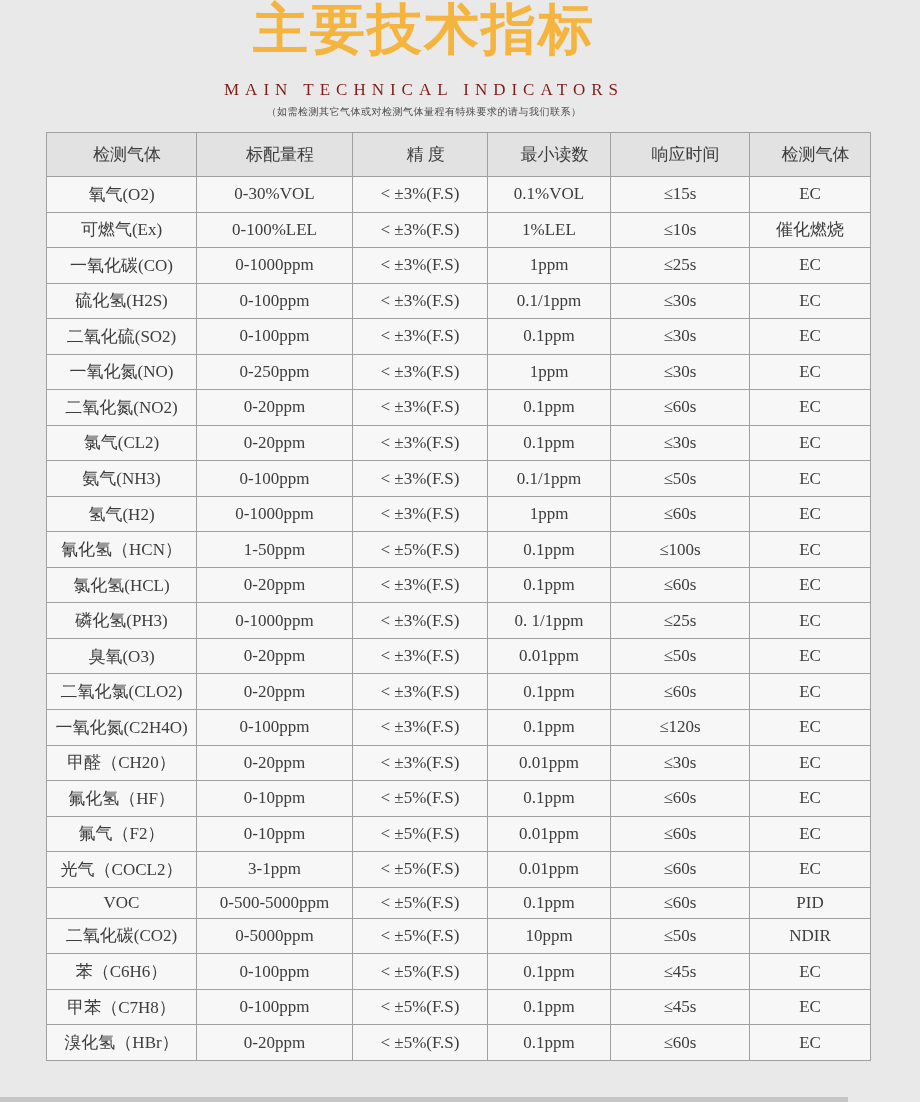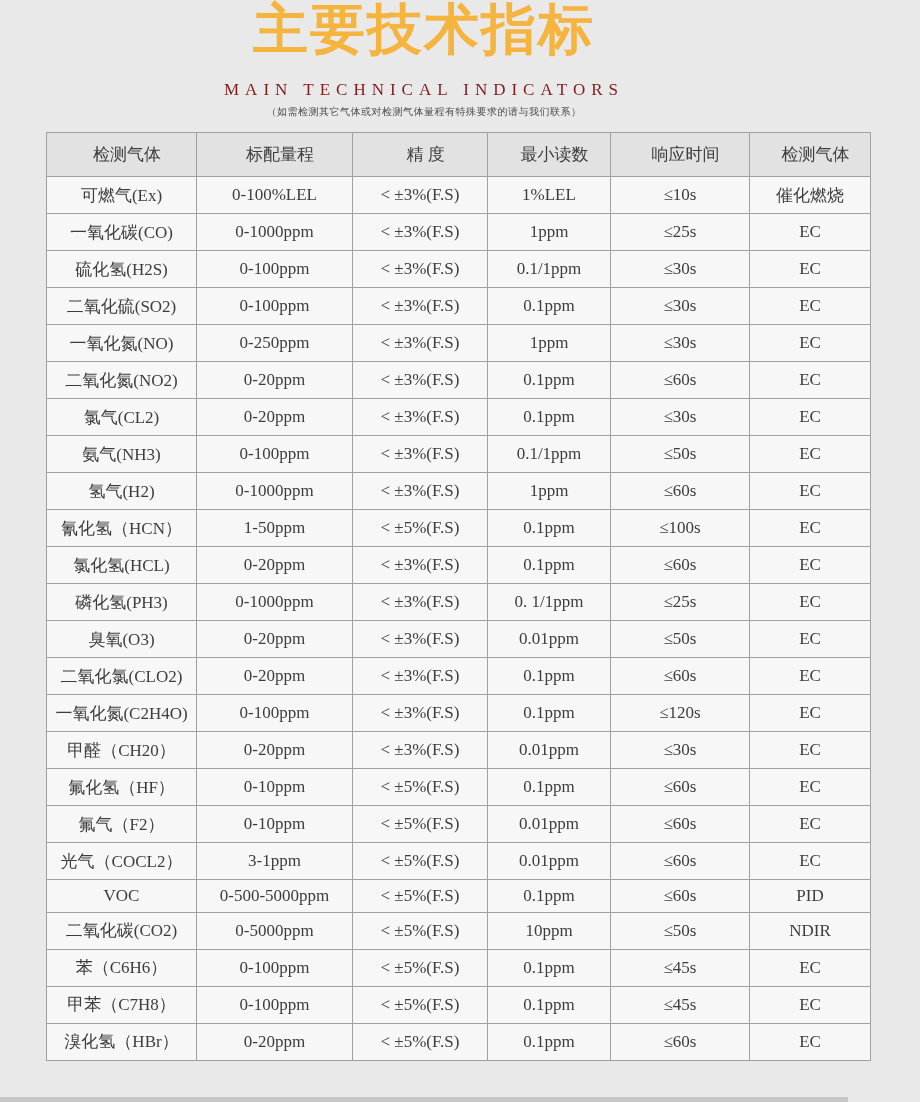--- a/index.html
+++ b/index.html
@@ -101,20 +101,28 @@
           <th>检测气体</th>
           <th>标配量程</th>
           <th>精  度</th>
           <th>最小读数</th>
           <th>响应时间</th>
           <th>检测气体</th>
         </tr>
       </thead>
       <tbody>
           <tr>
+            <td>氧气(O2)</td>
+            <td>0-30%VOL</td>
+            <td>&lt; ±3%(F.S)</td>
+            <td>0.1%VOL</td>
+            <td>≤15s</td>
+            <td>EC</td>
+          </tr>
+          <tr>
             <td>可燃气(Ex)</td>
             <td>0-100%LEL</td>
             <td>&lt; ±3%(F.S)</td>
             <td>1%LEL</td>
             <td>≤10s</td>
             <td>催化燃烧</td>
           </tr>
           <tr>
             <td>一氧化碳(CO)</td>
             <td>0-1000ppm</td>

